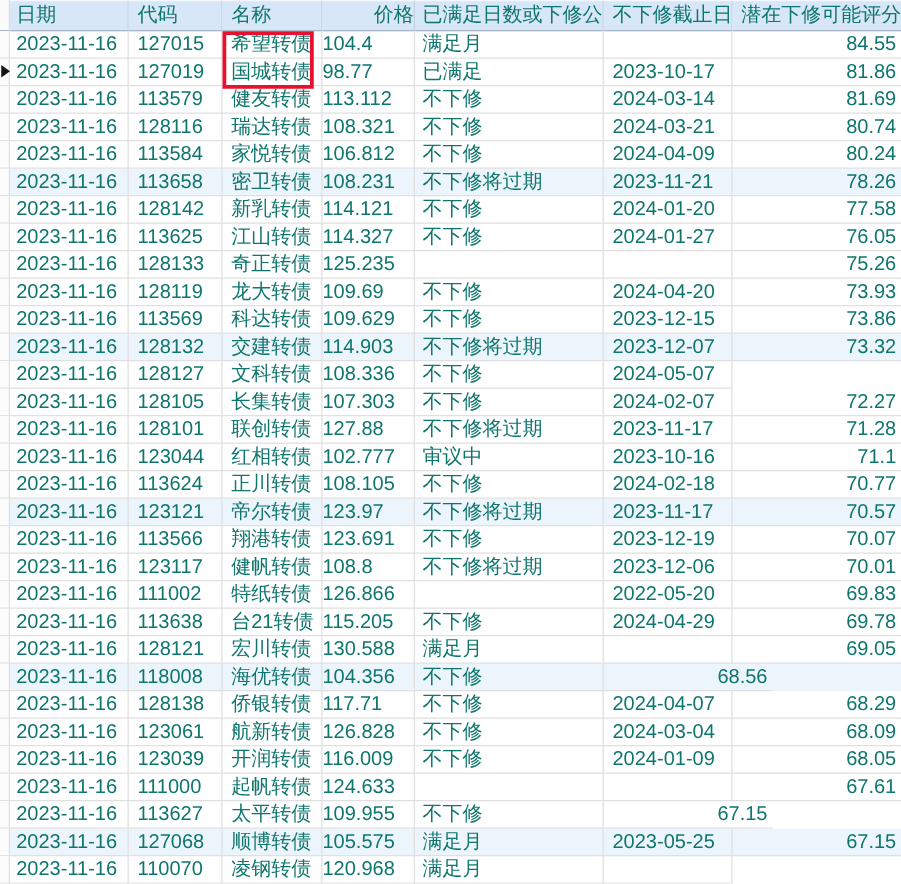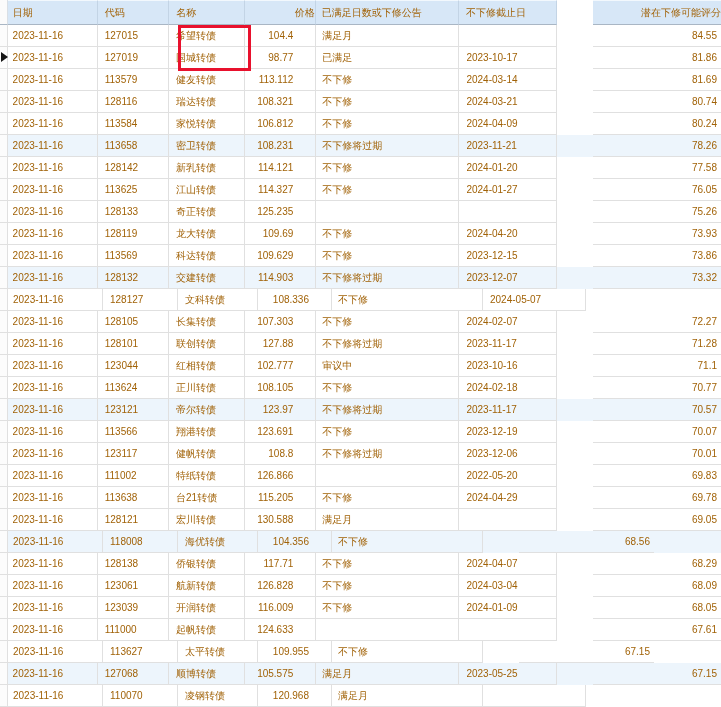--- a/index.html
+++ b/index.html
@@ -5,22 +5,22 @@
   html, body { margin: 0; padding: 0; background: #fff; }
   * { box-sizing: border-box; }
   body { font-family: "Liberation Sans", "DejaVu Sans", sans-serif; }
 
   #app {
     position: relative;
     width: 721px;
     height: 707px;
     background: #fff;
     overflow: hidden;
-    font-size: 10px;
-    color: #a16207;
+    font-size: 16px;
+    color: #0f766e;
   }
 
   
   .header-row {
     display: flex;
     height: 25px;
     width: 721px;
   }
   .hcell {
     background: var(--header-bg, #d7e7f7);
@@ -52,24 +52,24 @@
     white-space: nowrap;
     overflow: hidden;
     padding-left: 6px;
   }
   .sel { width: 8px; padding: 0; background: #fcfcfc; }
 
   
   .w-date  { width: 95px;  padding-left: 5px; }
   .w-code  { width: 75px;  padding-left: 7px; }
   .w-name  { width: 80px;  padding-left: 7px; }
-  .w-price { width: 74px;  text-align: right; padding-left: 0; padding-right: 22px; }
+  .w-price { width: 74px;  padding-left: 0; padding-right: 9px; }
   .w-ann   { width: 151px; padding-left: 6px; }
   .w-ddl   { width: 103px; padding-left: 7px; }
-  .w-score { width: 135px; text-align: right; padding-left: 0; padding-right: 4px; border-right: none; margin-left: 36px; }
+  .w-score { width: 135px; text-align: right; padding-left: 0; padding-right: 4px; border-right: none; }
 
   .hcell.w-price, .hcell.w-score { text-align: right; padding-left: 5px; padding-right: 0; }
   .hcell.w-score { padding-left: 7px; border-right: none; }
 
   
   .red-box {
     position: absolute;
     left: 178px;
     top: 25px;
     width: 73px;

